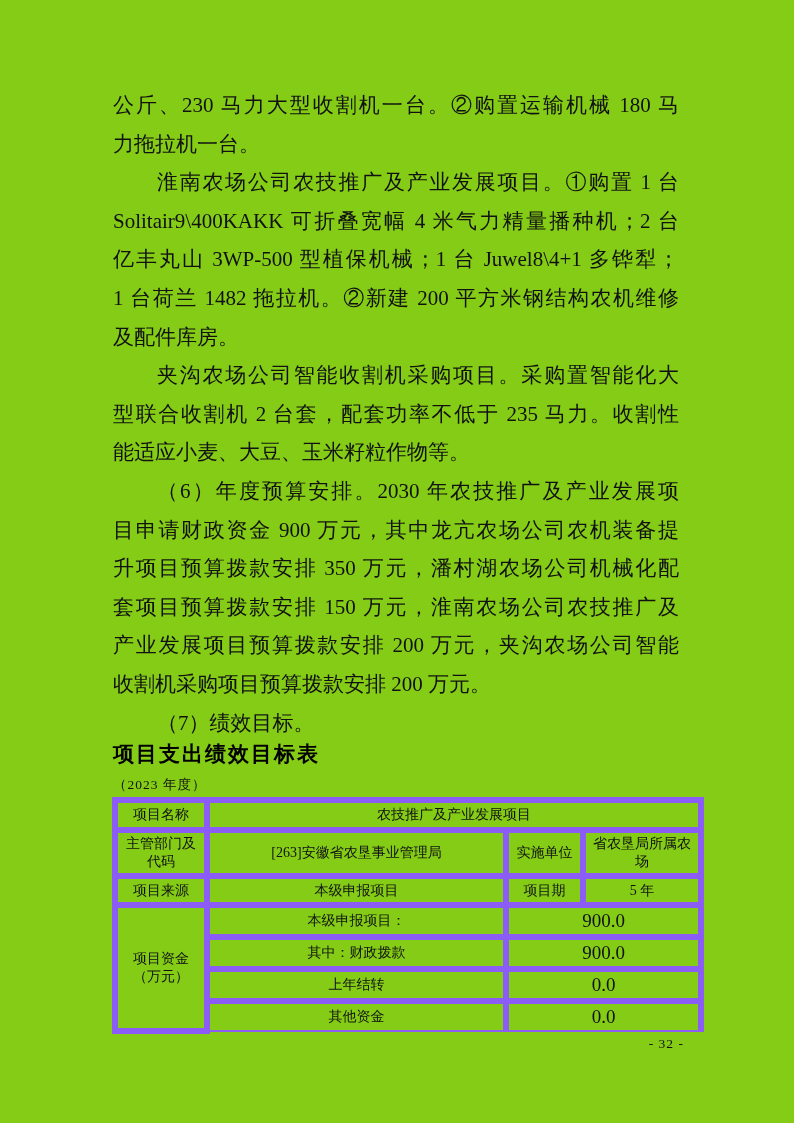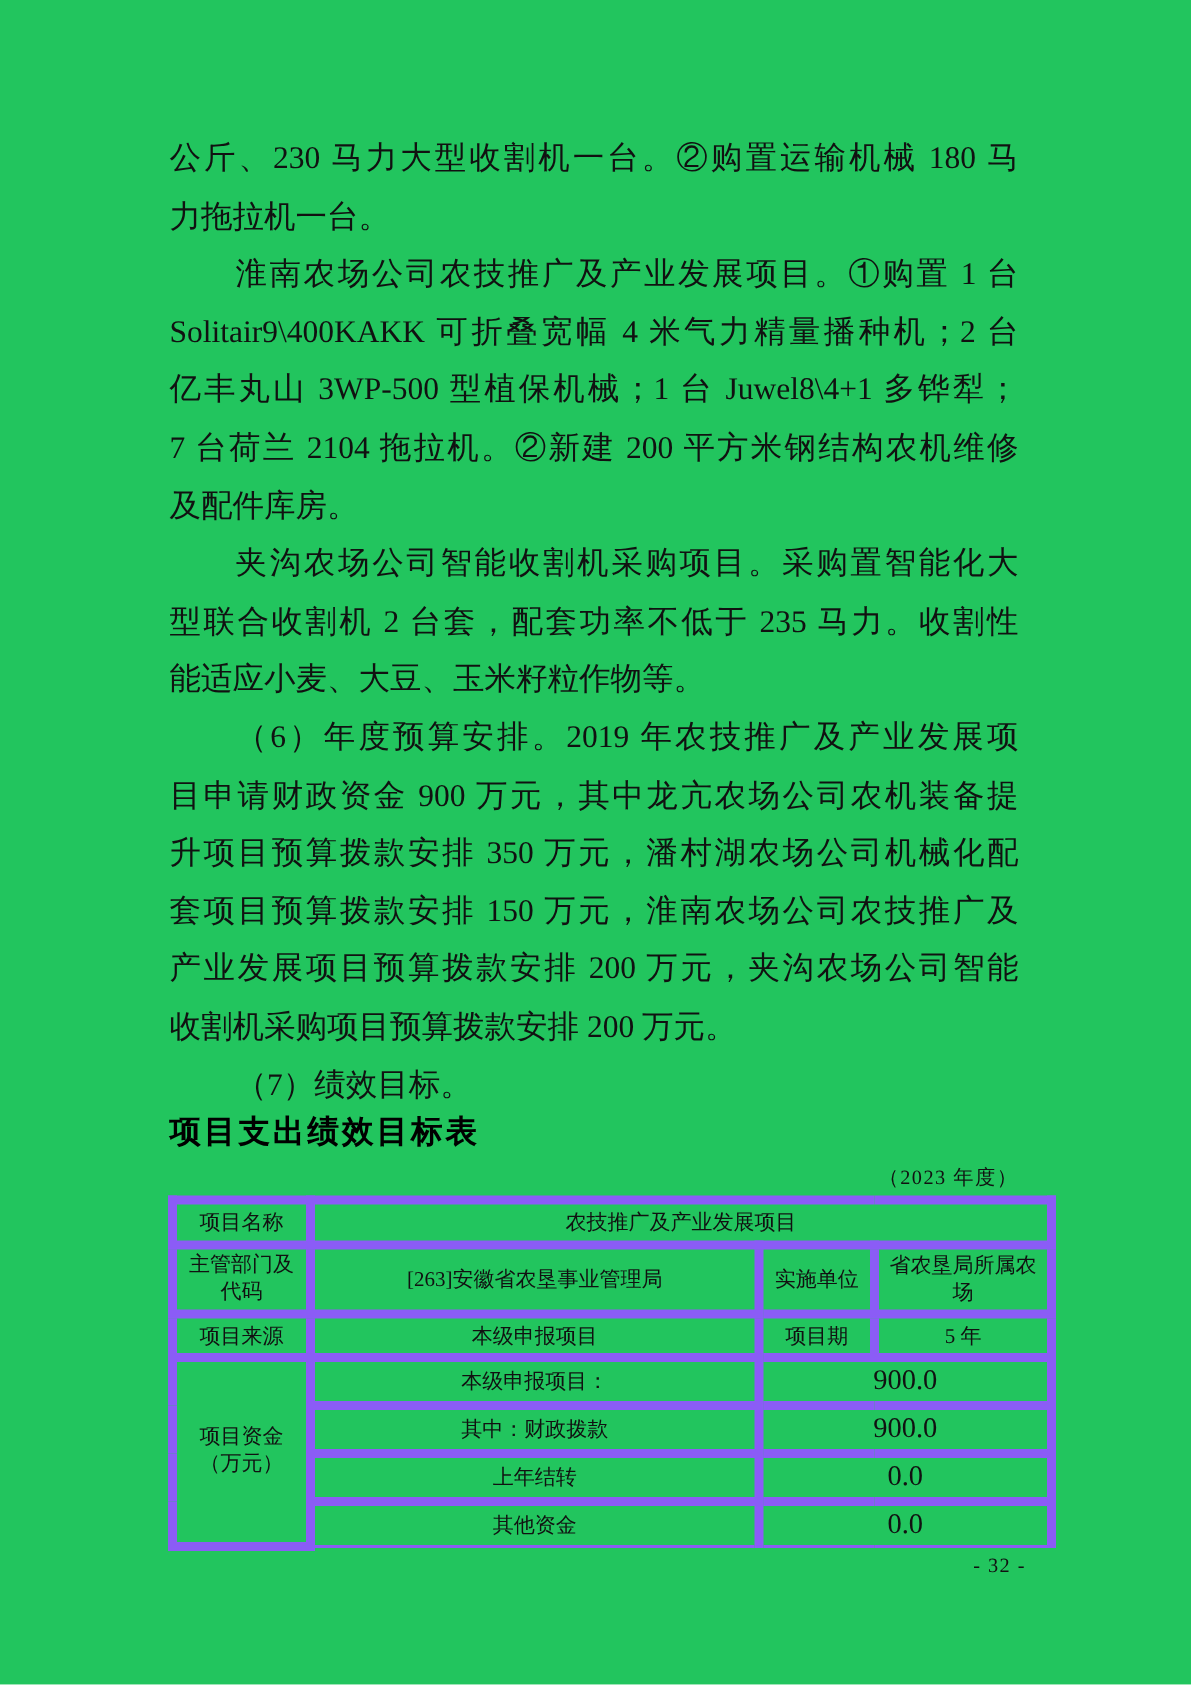--- a/index.html
+++ b/index.html
@@ -2,21 +2,21 @@
 <html><head>
 <meta charset="utf-8">
 <style>
   * { margin: 0; padding: 0; box-sizing: border-box; }
   html, body { background: #ffffff; }
   .page {
     position: relative;
     width: 794px;
     height: 1123px;
     margin: 0 auto;
-    background: #22c55e;
+    background: #84cc16;
     color: #111111;
     font-family: "Liberation Serif", "DejaVu Serif", serif;
     overflow: hidden;
   }
   .body-text {
     position: absolute;
     left: 113px;
     top: 86px;
     width: 566px;
     font-size: 21px;
@@ -39,21 +39,21 @@
     font-weight: bold;
     font-size: 21px;
     letter-spacing: 2px;
     color: #000000;
   }
   .doc-subtitle {
     position: absolute;
     left: 113px;
     top: 776px;
     width: 566px;
-    text-align: right;
+    text-align: left;
     font-size: 13.5px;
     letter-spacing: 1px;
   }
   table.perf {
     position: absolute;
     left: 112px;
     top: 797px;
     width: 586px;
     border-collapse: collapse;
     table-layout: fixed;
@@ -89,28 +89,28 @@
 
 <div class="page">
 
   <div class="body-text">
     <div class="line">公斤、230 马力大型收割机一台。②购置运输机械 180 马</div>
     <div class="line para-end">力拖拉机一台。</div>
 
     <div class="line para-start">淮南农场公司农技推广及产业发展项目。①购置 1 台</div>
     <div class="line">Solitair9\400KAKK 可折叠宽幅 4 米气力精量播种机；2 台</div>
     <div class="line">亿丰丸山 3WP-500 型植保机械；1 台 Juwel8\4+1 多铧犁；</div>
-    <div class="line">7 台荷兰 2104 拖拉机。②新建 200 平方米钢结构农机维修</div>
+    <div class="line">1 台荷兰 1482 拖拉机。②新建 200 平方米钢结构农机维修</div>
     <div class="line para-end">及配件库房。</div>
 
     <div class="line para-start">夹沟农场公司智能收割机采购项目。采购置智能化大</div>
     <div class="line">型联合收割机 2 台套，配套功率不低于 235 马力。收割性</div>
     <div class="line para-end">能适应小麦、大豆、玉米籽粒作物等。</div>
 
-    <div class="line para-start">（6）年度预算安排。2019 年农技推广及产业发展项</div>
+    <div class="line para-start">（6）年度预算安排。2030 年农技推广及产业发展项</div>
     <div class="line">目申请财政资金 900 万元，其中龙亢农场公司农机装备提</div>
     <div class="line">升项目预算拨款安排 350 万元，潘村湖农场公司机械化配</div>
     <div class="line">套项目预算拨款安排 150 万元，淮南农场公司农技推广及</div>
     <div class="line">产业发展项目预算拨款安排 200 万元，夹沟农场公司智能</div>
     <div class="line para-end">收割机采购项目预算拨款安排 200 万元。</div>
 
     <div class="line para-start para-end">（7）绩效目标。</div>
   </div>
 
   <div class="doc-title">项目支出绩效目标表</div>

